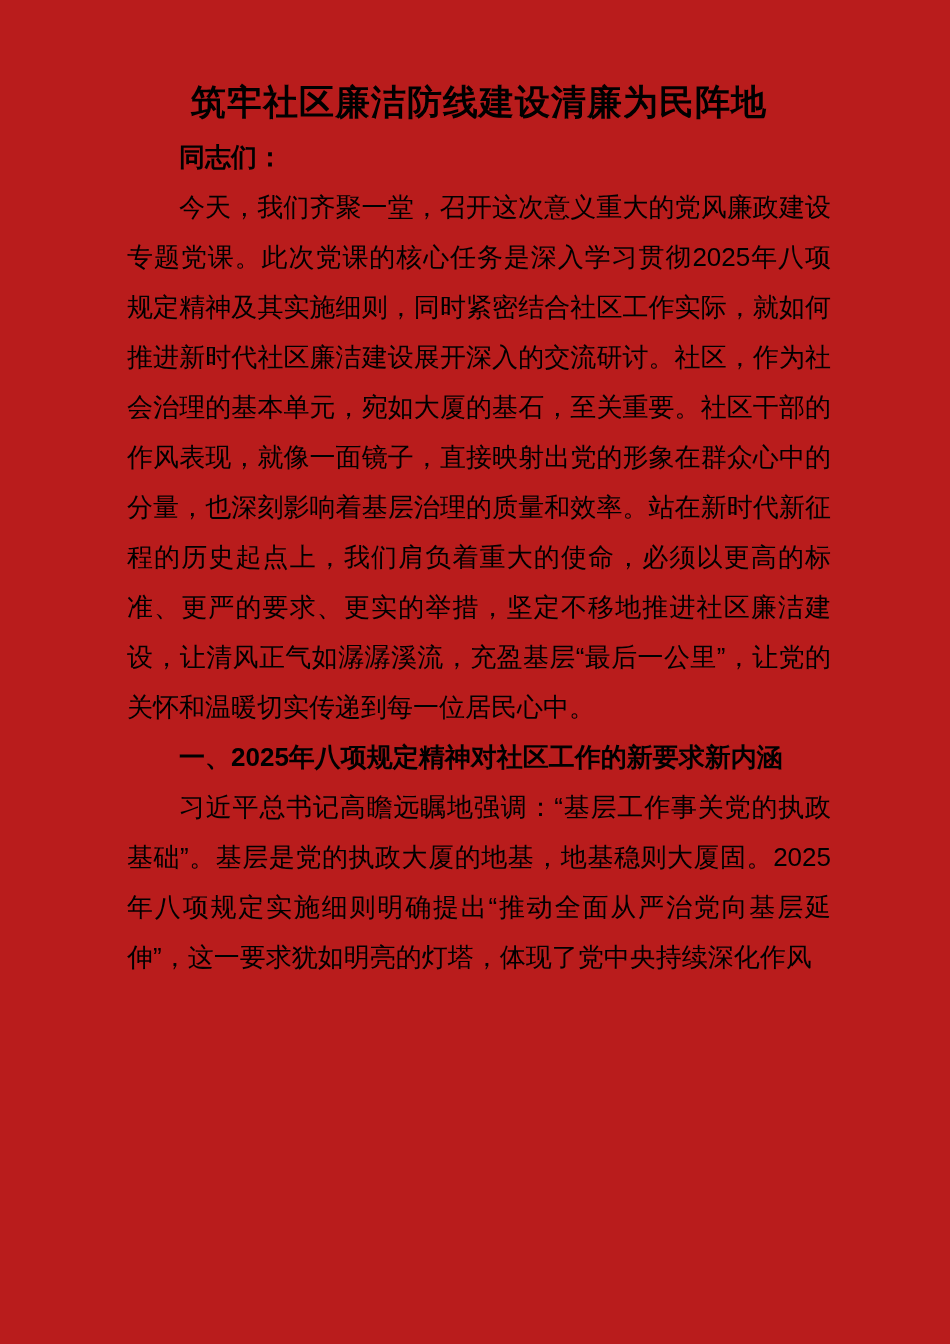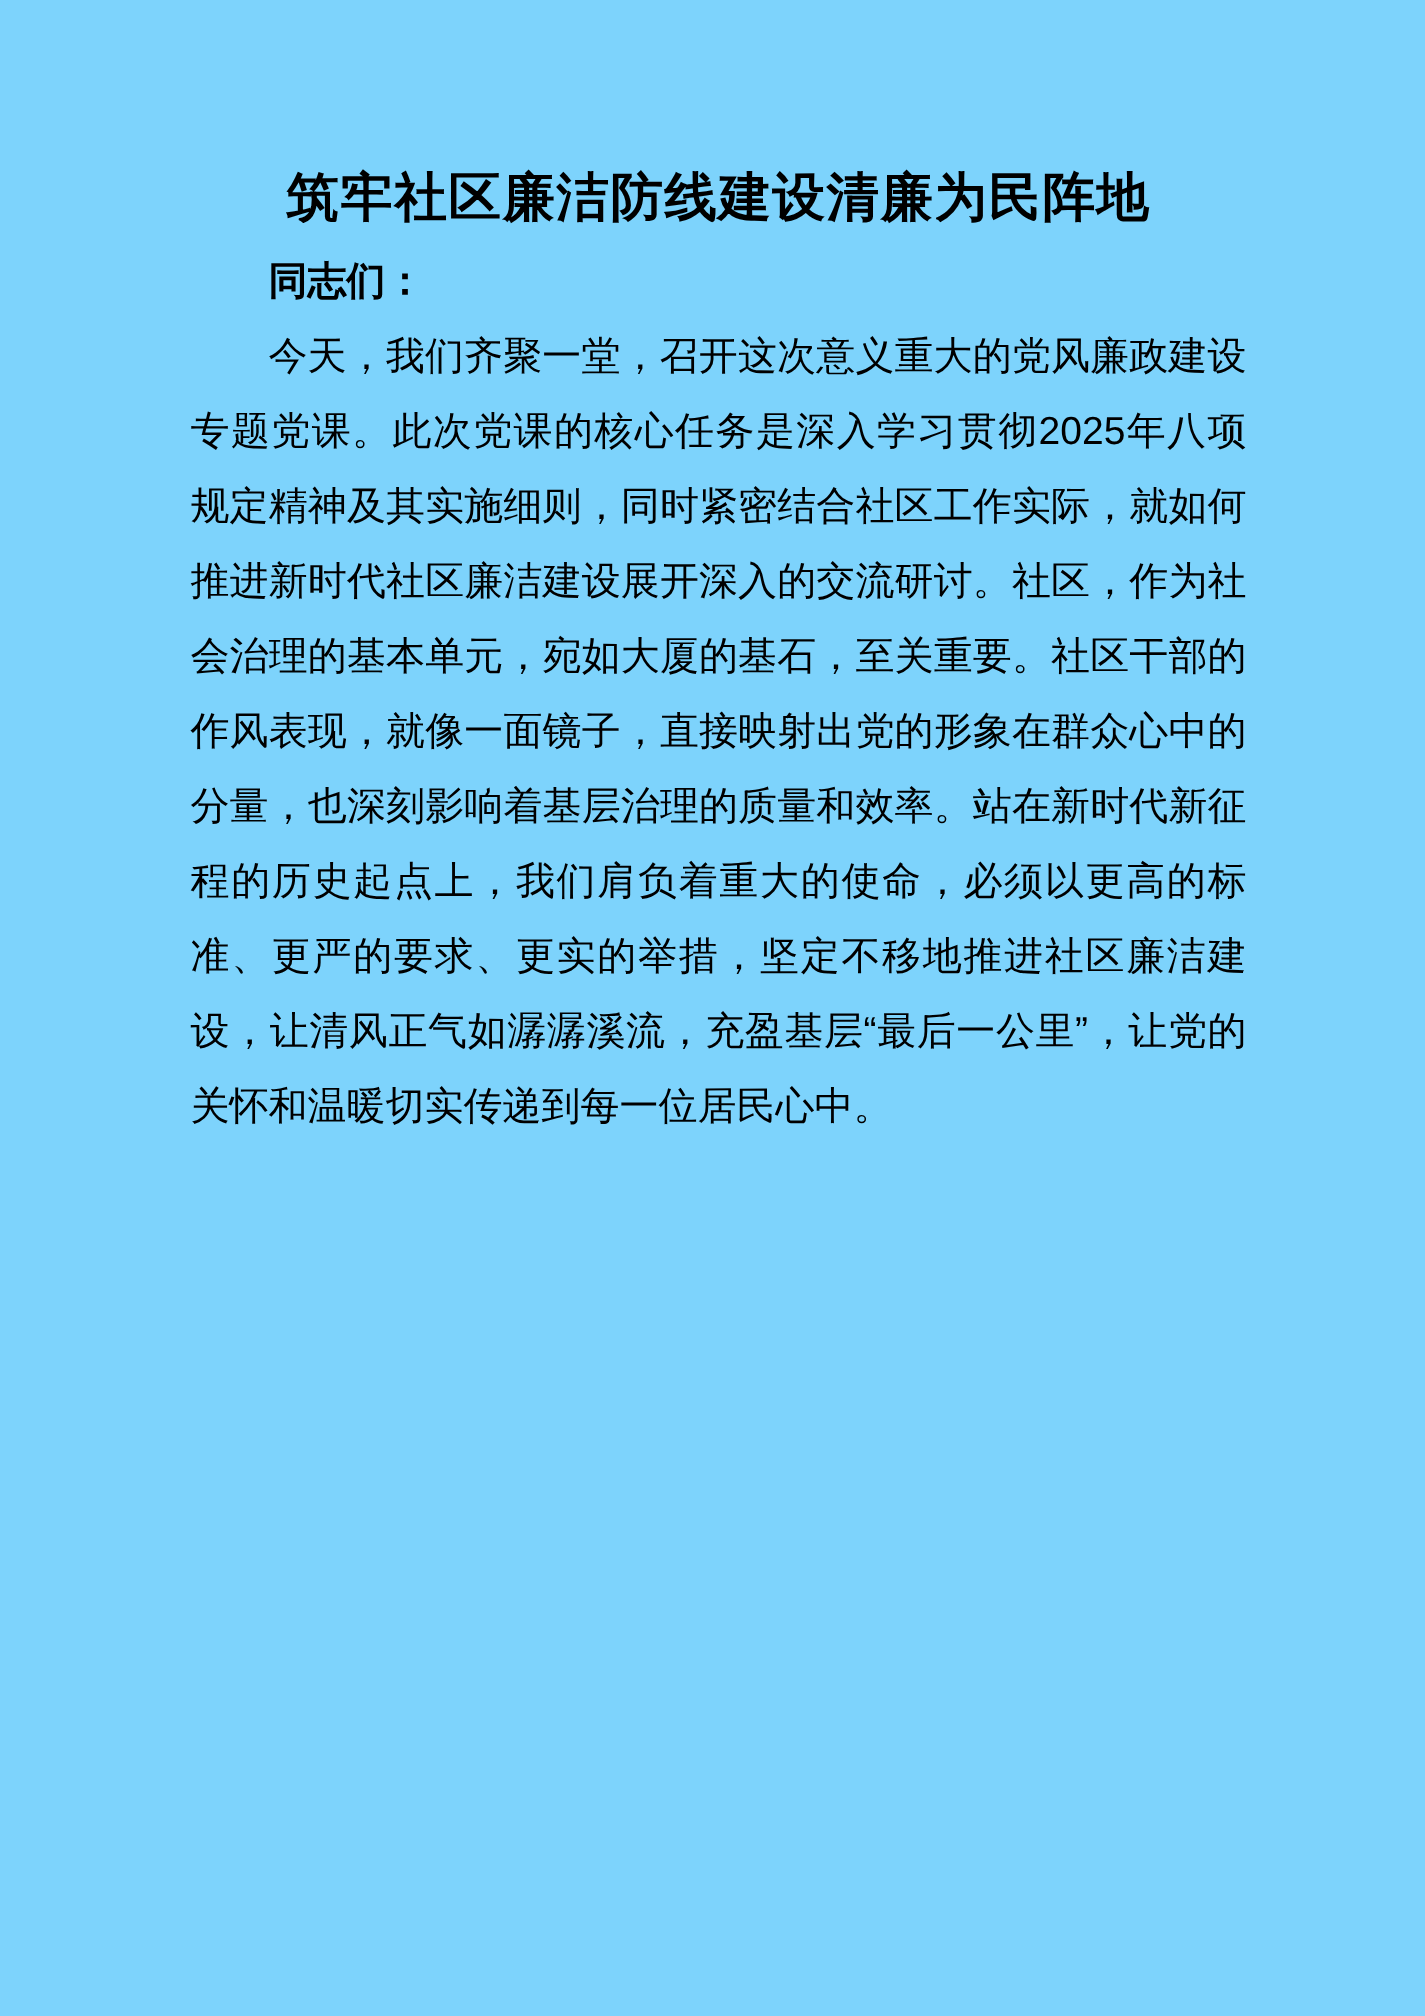--- a/index.html
+++ b/index.html
@@ -4,25 +4,25 @@
 <style>
   html, body {
     margin: 0;
     padding: 0;
     background: #ffffff;
   }
   .page {
     position: relative;
     width: 950px;
     height: 1344px;
-    background: #7dd3fc;
+    background: #b91c1c;
     color: #000000;
     font-family: "Liberation Sans", "DejaVu Sans", sans-serif;
     box-sizing: border-box;
-    padding: 102px 119px 0 127px;
+    padding: 72px 119px 0 127px;
     overflow: hidden;
   }
   .doc-title {
     margin: 0;
     font-size: 35px;
     font-weight: bold;
     line-height: 60px;
     text-align: center;
     letter-spacing: 1px;
     white-space: nowrap;
@@ -53,15 +53,17 @@
 <body>
 
 <div class="page">
   <h1 class="doc-title">筑牢社区廉洁防线建设清廉为民阵地</h1>
 
 
   <p class="para no-justify">同志们：</p>
 
   <p class="para">今天，我们齐聚一堂，召开这次意义重大的党风廉政建设专题党课。此次党课的核心任务是深入学习贯彻2025年八项规定精神及其实施细则，同时紧密结合社区工作实际，就如何推进新时代社区廉洁建设展开深入的交流研讨。社区，作为社会治理的基本单元，宛如大厦的基石，至关重要。社区干部的作风表现，就像一面镜子，直接映射出党的形象在群众心中的分量，也深刻影响着基层治理的质量和效率。站在新时代新征程的历史起点上，我们肩负着重大的使命，必须以更高的标准、更严的要求、更实的举措，坚定不移地推进社区廉洁建设，让清风正气如潺潺溪流，充盈基层“最后一公里”，让党的关怀和温暖切实传递到每一位居民心中。</p>
 
+  <p class="para no-justify">一、2025年八项规定精神对社区工作的新要求新内涵</p>
 
 
+  <p class="para">习近平总书记高瞻远瞩地强调：“基层工作事关党的执政基础”。基层是党的执政大厦的地基，地基稳则大厦固。2025年八项规定实施细则明确提出“推动全面从严治党向基层延伸”，这一要求犹如明亮的灯塔，体现了党中央持续深化作风</p>
 </div>
 
 </body></html>

